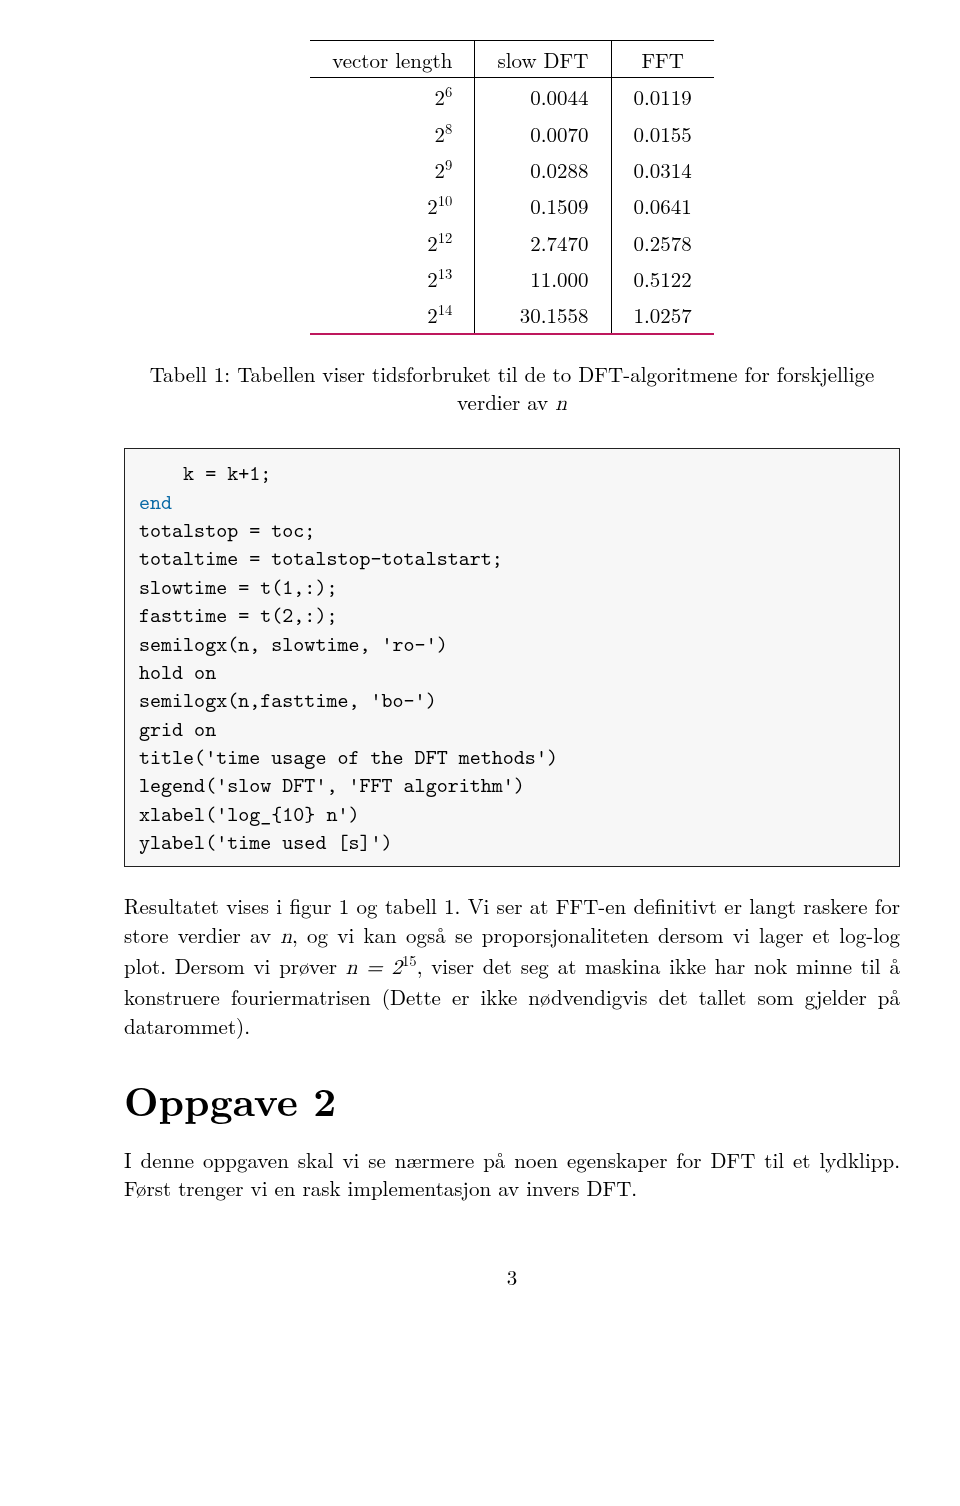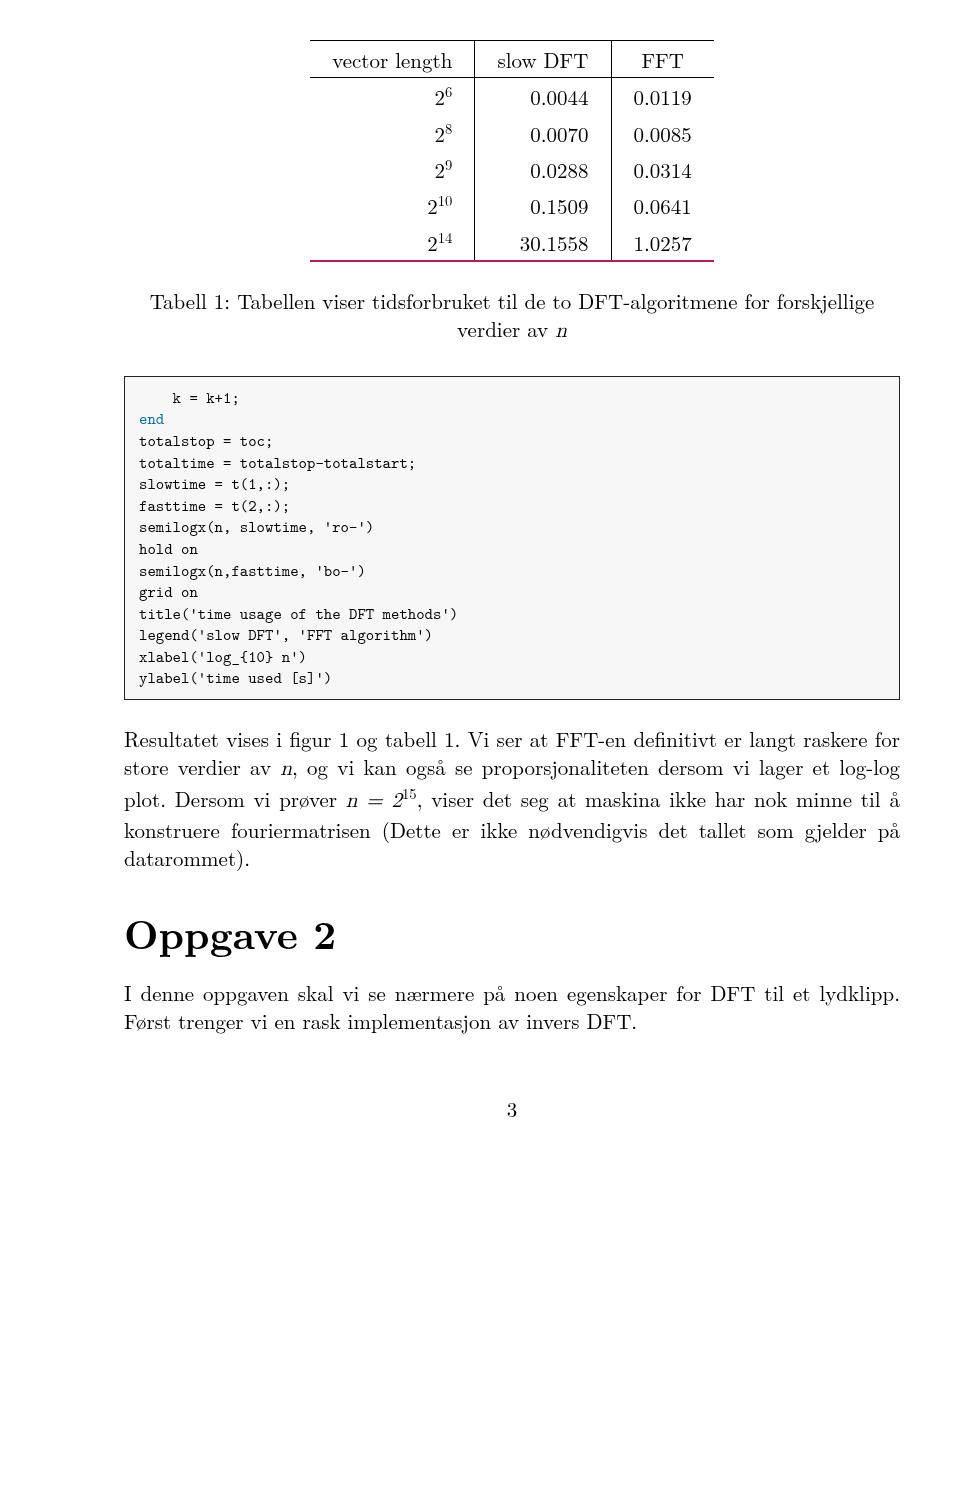--- a/index.html
+++ b/index.html
@@ -36,21 +36,21 @@
   .hr-bot-head th { border-bottom: 1px solid #000; }
   .hr-last td { border-bottom: 2px solid #be185d; }
   .vline-right { border-right: 1px solid #000; }
   sup { font-size: 0.7em; vertical-align: super; line-height: 0; }
   .caption {
     text-align: center;
     margin: 8px 0 30px 0;
   }
   .codeblock {
     font-family: "Latin Modern Mono", "Courier New", monospace;
-    font-size: 16px;
+    font-size: 21px;
     line-height: 1.35;
     background: #f7f7f7;
     padding: 10px 14px;
     white-space: pre;
     border: 0.5px solid #222;
     margin: 0 0 24px 0;
   }
   .it { font-style: italic; font-family: "Latin Modern Math", Georgia, serif; }
   h2.sec {
     font-size: 40px;
@@ -79,31 +79,41 @@
     </thead>
     <tbody>
       <tr>
         <td class="vline-right">2<sup>6</sup></td>
         <td class="vline-right">0.0044</td>
         <td>0.0119</td>
       </tr>
       <tr>
         <td class="vline-right">2<sup>8</sup></td>
         <td class="vline-right">0.0070</td>
-        <td>0.0085</td>
+        <td>0.0155</td>
       </tr>
       <tr>
         <td class="vline-right">2<sup>9</sup></td>
         <td class="vline-right">0.0288</td>
         <td>0.0314</td>
       </tr>
       <tr>
         <td class="vline-right">2<sup>10</sup></td>
         <td class="vline-right">0.1509</td>
         <td>0.0641</td>
+      </tr>
+      <tr>
+        <td class="vline-right">2<sup>12</sup></td>
+        <td class="vline-right">2.7470</td>
+        <td>0.2578</td>
+      </tr>
+      <tr>
+        <td class="vline-right">2<sup>13</sup></td>
+        <td class="vline-right">11.000</td>
+        <td>0.5122</td>
       </tr>
       <tr class="hr-last">
         <td class="vline-right">2<sup>14</sup></td>
         <td class="vline-right">30.1558</td>
         <td>1.0257</td>
       </tr>
     </tbody>
   </table>
 
   <div class="caption">

